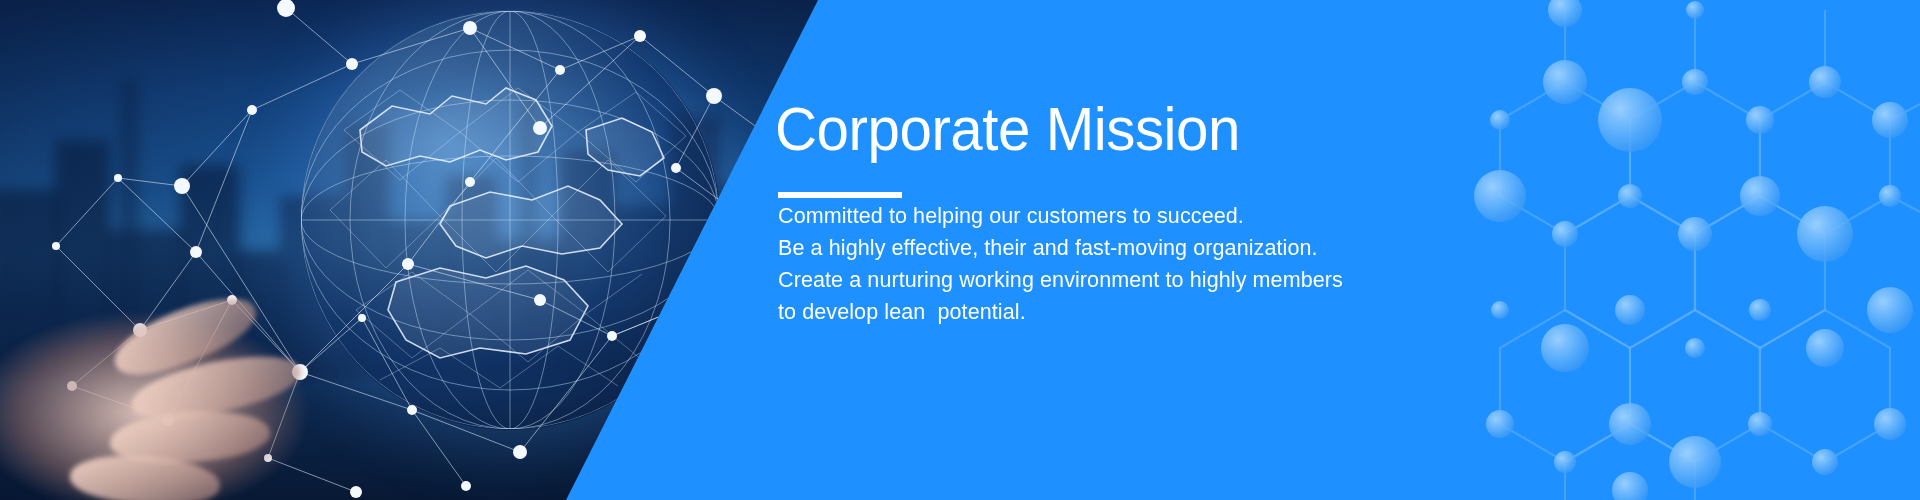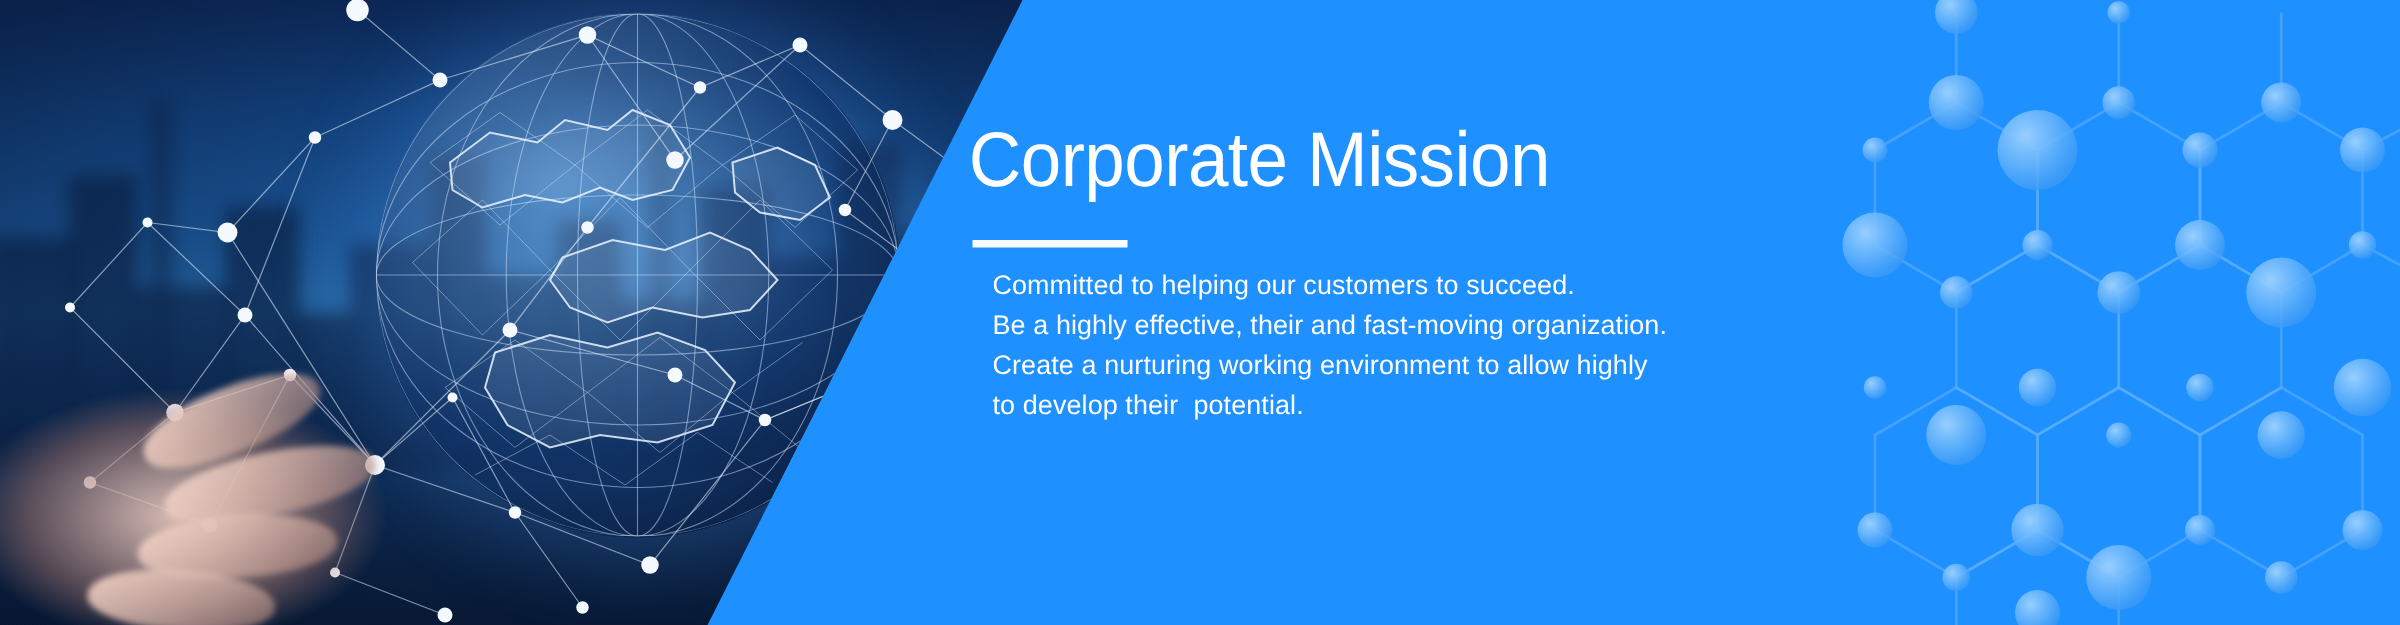--- a/index.html
+++ b/index.html
@@ -83,21 +83,21 @@
     position:absolute;left:0;top:96px;
     font-family:"Liberation Sans","DejaVu Sans",sans-serif;
     font-size:62px;line-height:66px;font-weight:400;
     letter-spacing:-0.5px;color:#fff;white-space:nowrap;
     transform:scaleX(.94);transform-origin:left center;
   }
   .divider{
     position:absolute;left:3px;top:192px;width:124px;height:6px;background:#ffffff;
   }
   .body{
-    position:absolute;left:3px;top:212px;width:700px;margin-left:16px;
+    position:absolute;left:3px;top:200px;width:700px;
   }
   .body-line{
     font-family:"Liberation Sans","DejaVu Sans",sans-serif;
     font-size:21.5px;line-height:32px;font-weight:400;color:#ffffff;
     white-space:pre;letter-spacing:.1px;
   }
 </style>
 </head>
 <body>
 
@@ -290,18 +290,18 @@
       <div class="finger" style="left:110px;top:186px;width:150px;height:48px;transform:rotate(4deg);"></div>
     </div>
   </div>
 
   <div class="content">
     <div class="title">Corporate Mission</div>
     <div class="divider"></div>
     <div class="body">
       <div class="body-line">Committed to helping our customers to succeed.</div>
       <div class="body-line">Be a highly effective, their and fast-moving organization.</div>
-      <div class="body-line">Create a nurturing working environment to allow highly</div>
-      <div class="body-line">to develop their  potential.</div>
+      <div class="body-line">Create a nurturing working environment to highly members</div>
+      <div class="body-line">to develop lean  potential.</div>
     </div>
   </div>
 
 </div>
 
 </body></html>

